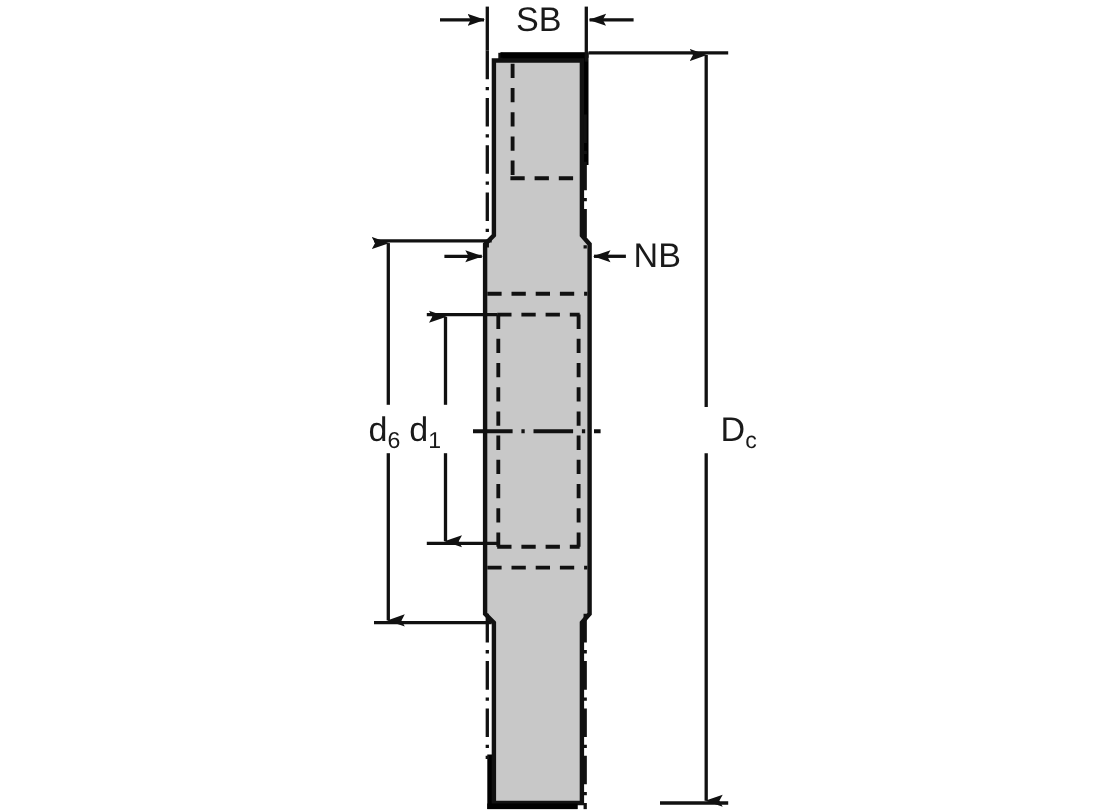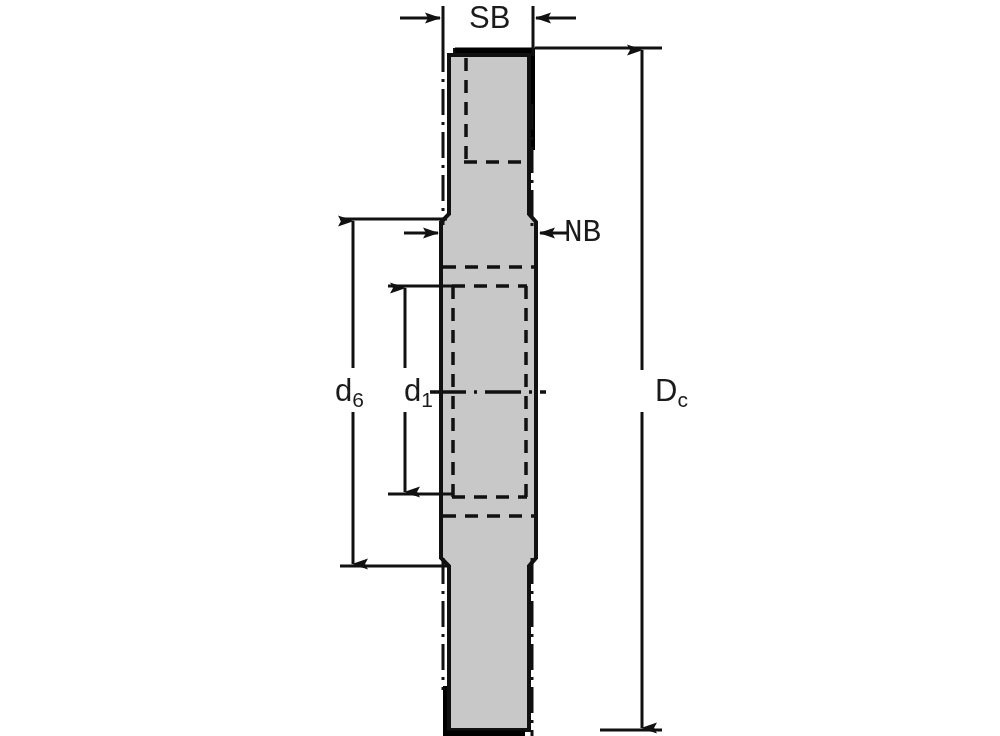--- a/index.html
+++ b/index.html
@@ -36,24 +36,24 @@
     user-select: none;
   }
   .dim-label .sub {
     font-size: 21px;
     vertical-align: baseline;
     position: relative;
     top: 6px;
     letter-spacing: 0px;
   }
   #label-sb { left: 469px; top: 2px; }
-  #label-nb { left: 564px; top: 217px; font-family: Liberation Mono, monospace; }
+  #label-nb { left: 576px; top: 217px; }
   #label-dc { left: 655px; top: 375px; }
   #label-d6 { left: 335px; top: 375px; text-align: center; }
-  #label-d1 { left: 404px; top: 375px; text-align: center; }
+  #label-d1 { left: 372px; top: 375px; text-align: center; }
 </style>
 </head>
 <body>
 
 <div id="stage">
 
   <svg id="drawing" viewBox="0 0 1000 736">
     <defs>
       <marker id="arrHeadDown" markerWidth="14" markerHeight="16" refX="7" refY="15" orient="auto" markerUnits="userSpaceOnUse">
         <path d="M7,16 L1.5,0 L7,3 L12.5,0 Z" fill="#111111"></path>

